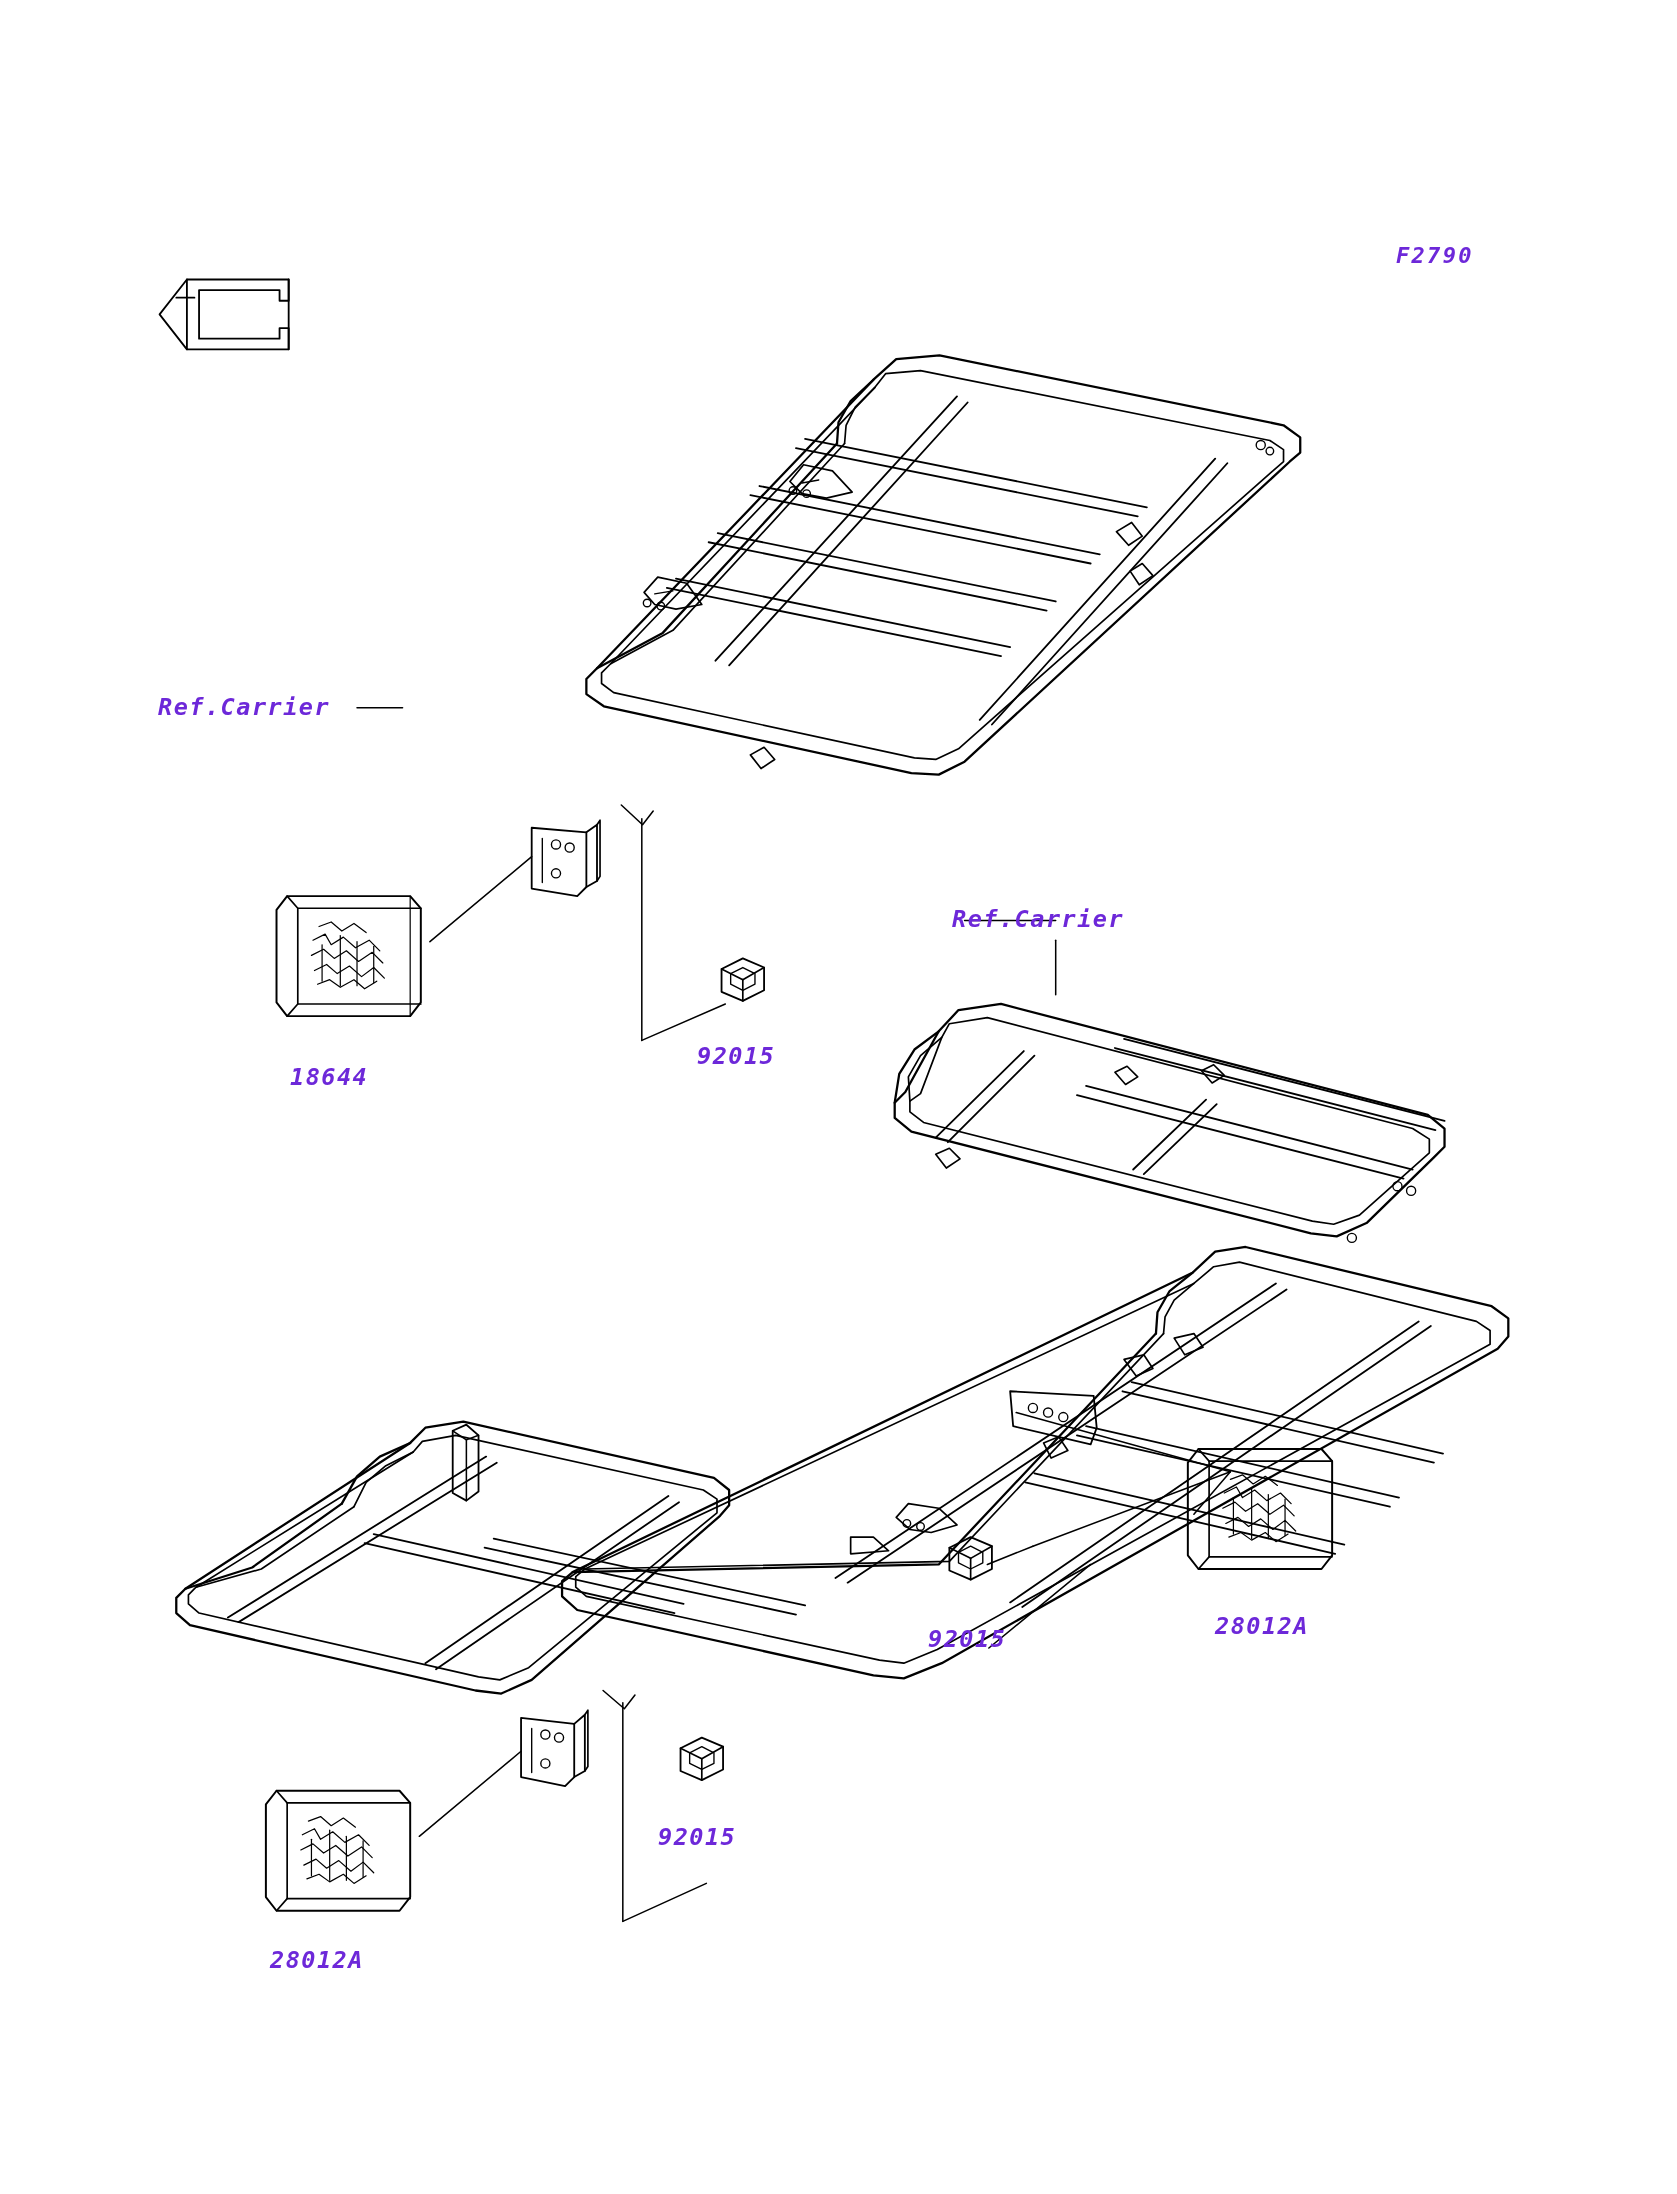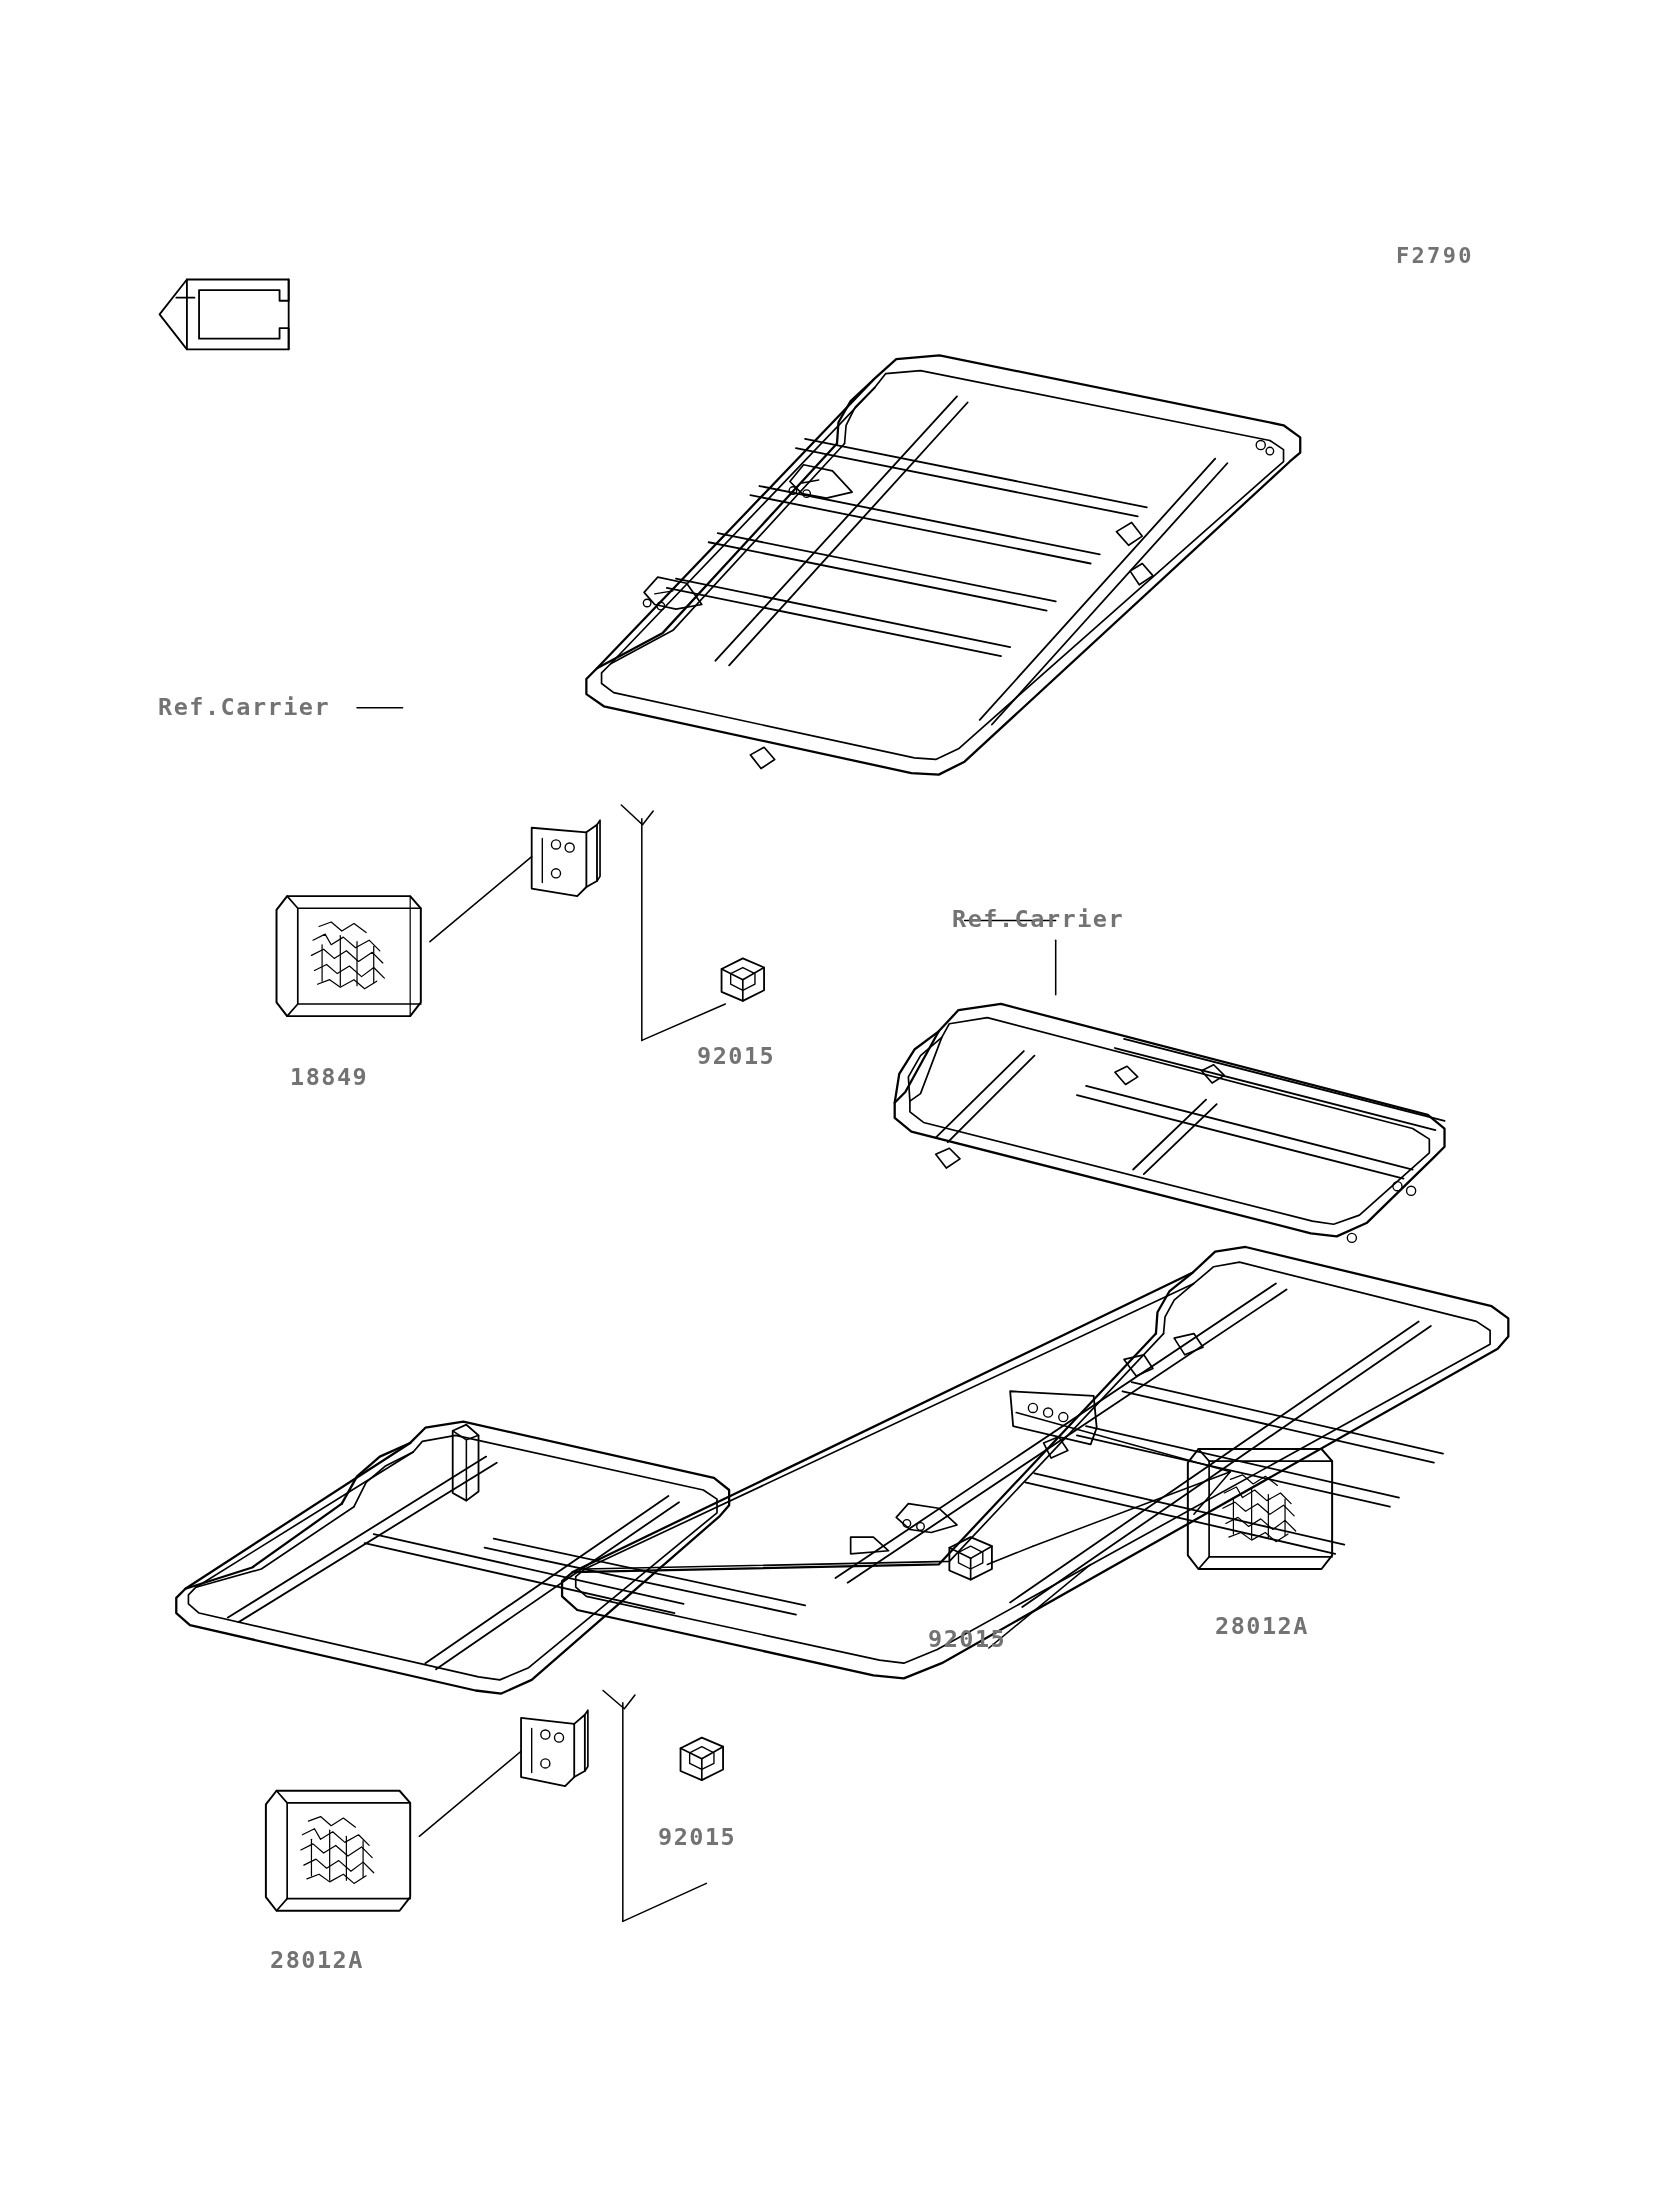--- a/index.html
+++ b/index.html
@@ -13,23 +13,24 @@
   #page {
     position: relative;
     width: 1677px;
     height: 2194px;
     background: #ffffff;
     overflow: hidden;
   }
   .label {
     position: absolute;
     font-family: "DejaVu Sans Mono", monospace;
-    color: #737373;
+    color: #6d28d9;
     white-space: nowrap;
     letter-spacing: 1.5px;
+    font-style: italic;
   }
   .label-code {
     font-size: 23.5px;
     font-weight: bold;
   }
   .label-ref {
     font-size: 23.5px;
     font-weight: bold;
     text-align: right;
   }
@@ -307,21 +308,21 @@
 
     </g>
   </svg>
 
   <div class="label label-fig" style="left:1396px; top:243px;">F2790</div>
 
   <div class="label label-ref" style="left:158px; top:693px;">Ref.Carrier</div>
 
   <div class="label label-ref" style="left:952px; top:905px;">Ref.Carrier</div>
 
-  <div class="label label-code" style="left:290px; top:1063px;">18849</div>
+  <div class="label label-code" style="left:290px; top:1063px;">18644</div>
 
   <div class="label label-code" style="left:697px; top:1042px;">92015</div>
 
   <div class="label label-code" style="left:928px; top:1625px;">92015</div>
 
   <div class="label label-code" style="left:1215px; top:1612px;">28012A</div>
 
   <div class="label label-code" style="left:658px; top:1823px;">92015</div>
 
   <div class="label label-code" style="left:270px; top:1946px;">28012A</div>

